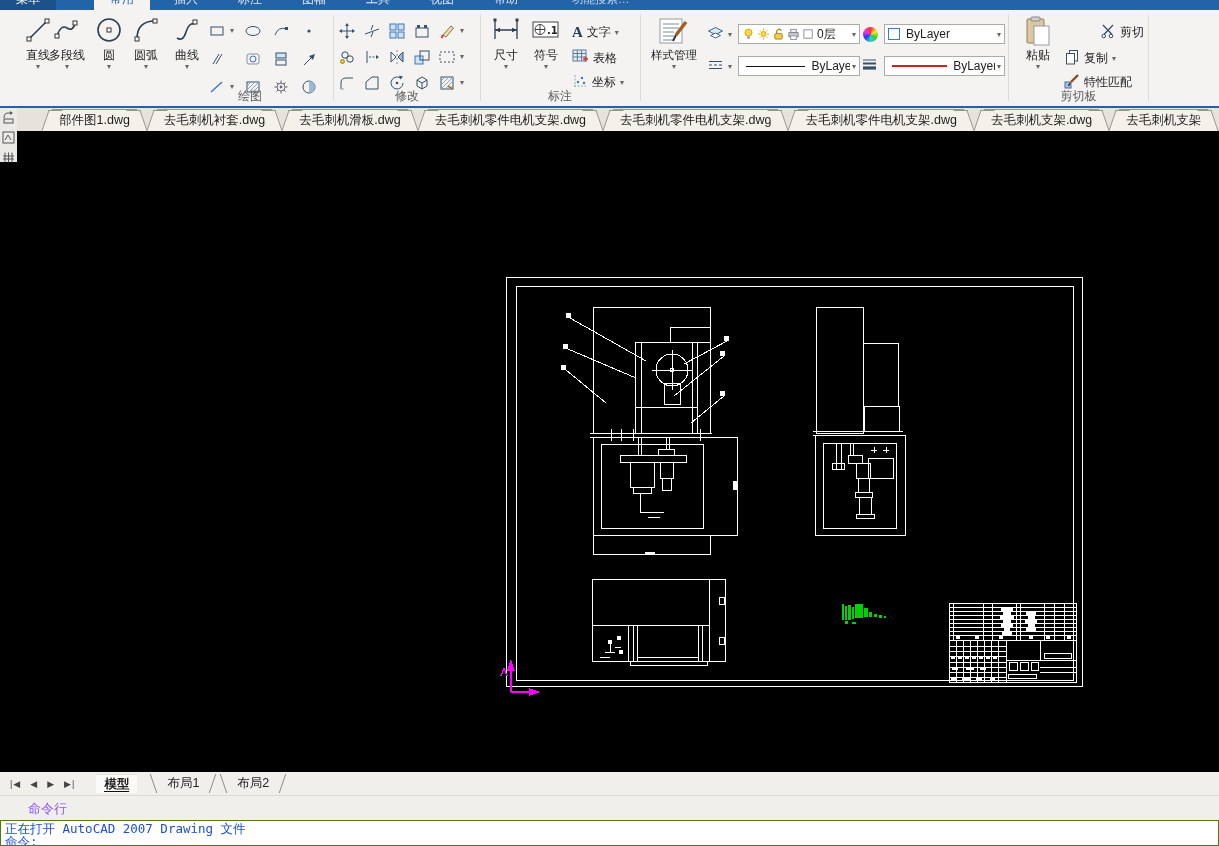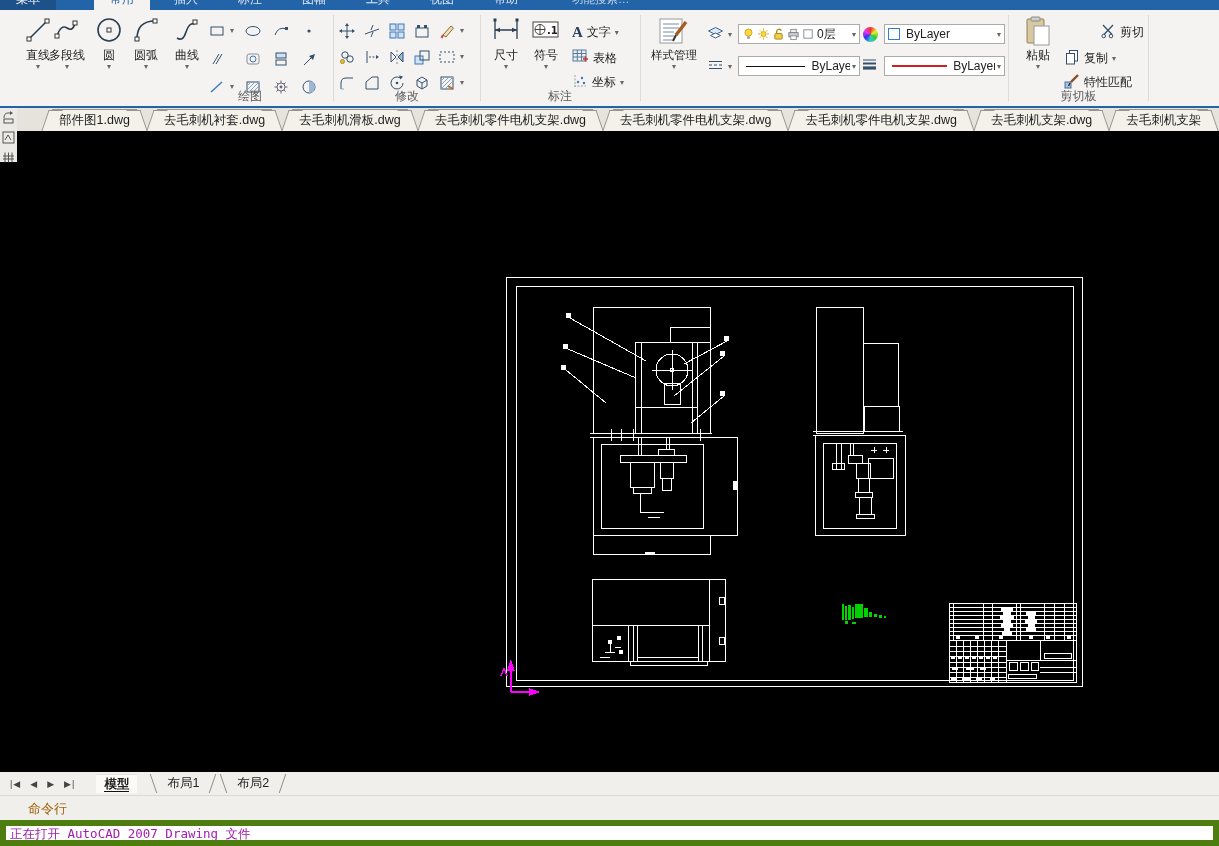--- a/index.html
+++ b/index.html
@@ -70,24 +70,24 @@
   .nav{display:flex;gap:9px;padding:0 10px;font-size:9px;color:#444;letter-spacing:1px}
   .nav span{cursor:default}
   .ltab{position:relative;height:19px;line-height:18px;padding:0 8px;margin:0 11px;color:#222;white-space:nowrap}
   .ltab::before,.ltab::after{content:"";position:absolute;top:0;bottom:0;width:11px}
   .ltab::before{left:-6px;transform:skewX(19deg);border-left:1px solid #8e8d86}
   .ltab::after{right:-6px;transform:skewX(-19deg);border-right:1px solid #8e8d86}
   .ltab.active{font-weight:bold;background:#fbfaf7;border-top:1px solid #55545022}
   .ltab.active::before,.ltab.active::after{background:#fbfaf7;z-index:-1;border-color:#55544f}
   .ltab.active .ul{border-bottom:1.5px solid #111}
   .cmdlabel{position:absolute;top:795px;left:0;right:0;height:25px;background:#f1efec;
-    border-top:1px solid #dcdad6;font-size:13px;color:#a16207;line-height:25px;padding-left:28px}
+    border-top:1px solid #dcdad6;font-size:13px;color:#8b5cf6;line-height:25px;padding-left:28px}
   .cmdbox{position:absolute;top:820px;left:0;right:0;height:26px;background:#fff;
-    border:6px solid #4d7c0f;font-family:"DejaVu Sans Mono","Liberation Mono",monospace;
-    font-size:12.5px;color:#a21caf;line-height:13px;padding:1px 0 0 4px;overflow:hidden}
+    border:1px solid #4d7c0f;font-family:"DejaVu Sans Mono","Liberation Mono",monospace;
+    font-size:12.5px;color:#1d4ed8;line-height:13px;padding:1px 0 0 4px;overflow:hidden}
 </style>
 </head>
 <body>
 
 <div class="app">
 
   <div class="strip">
     <div class="striprow">
       <span class="menu-btn">菜单</span>
       <span class="rtab active">常用</span>

